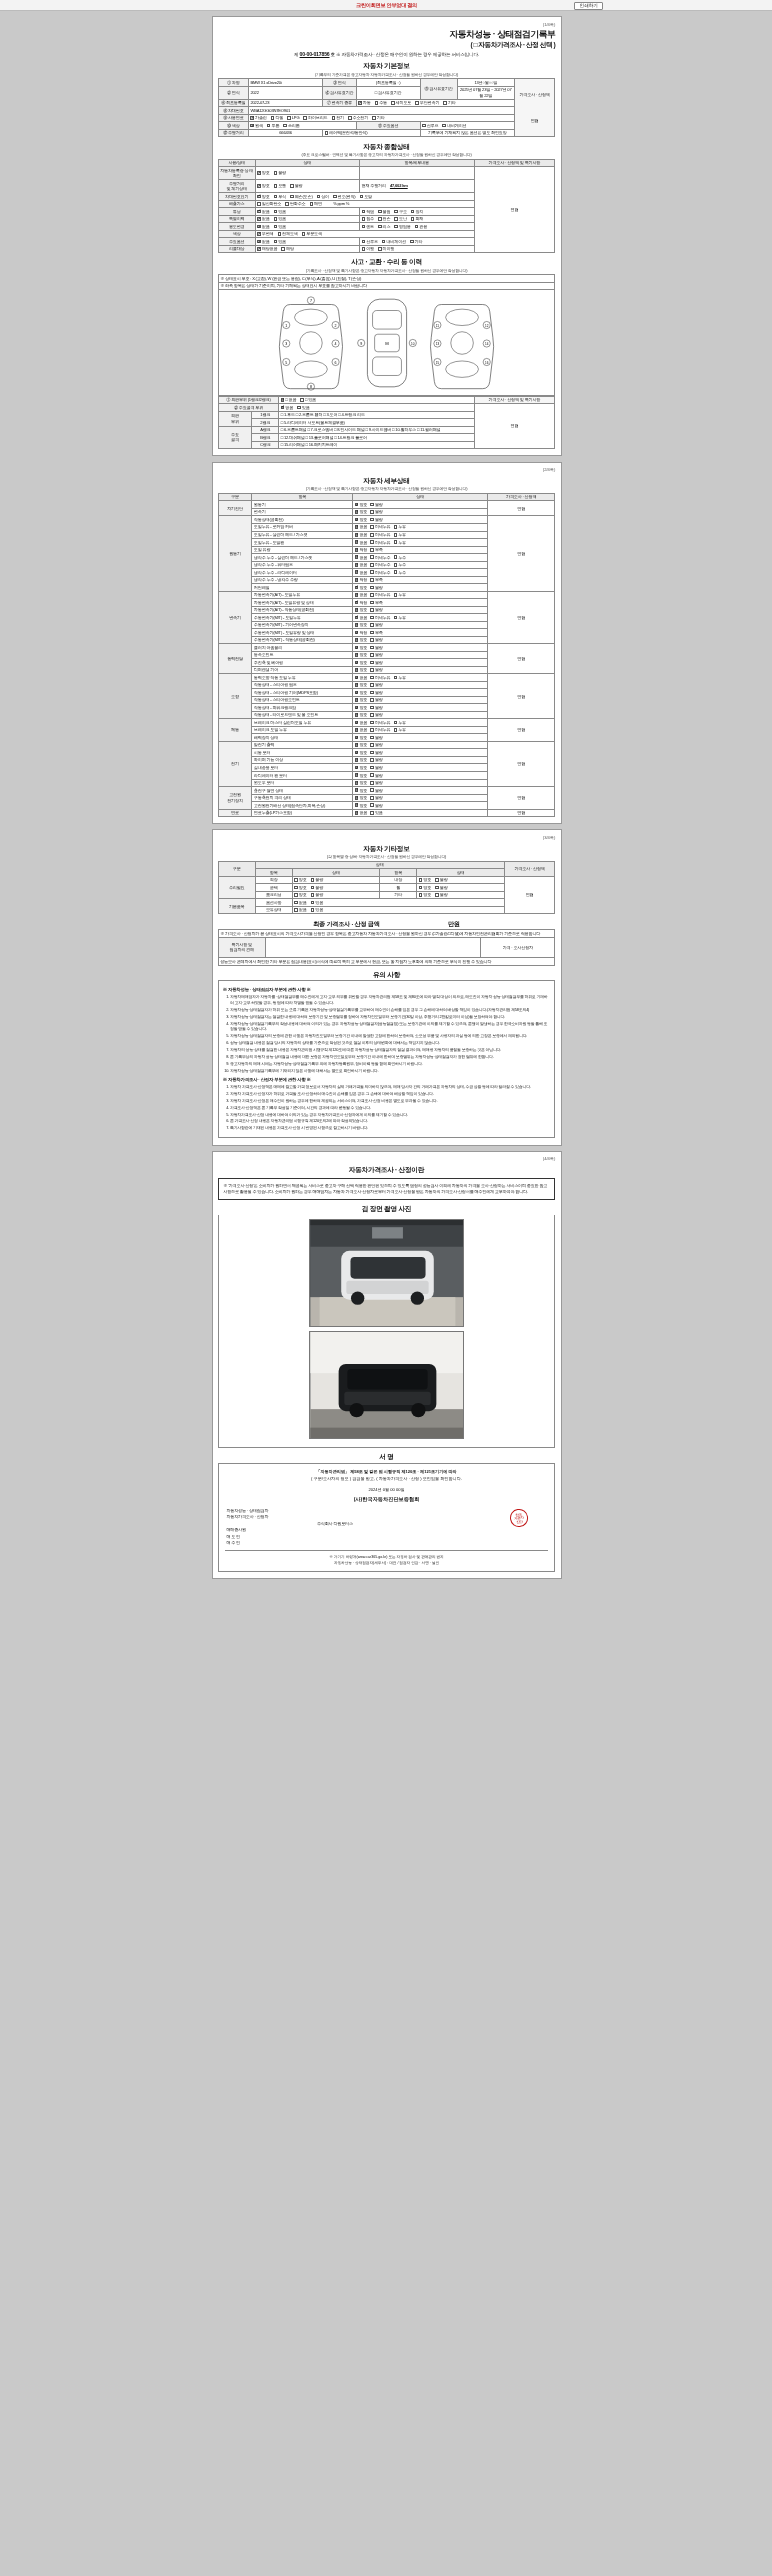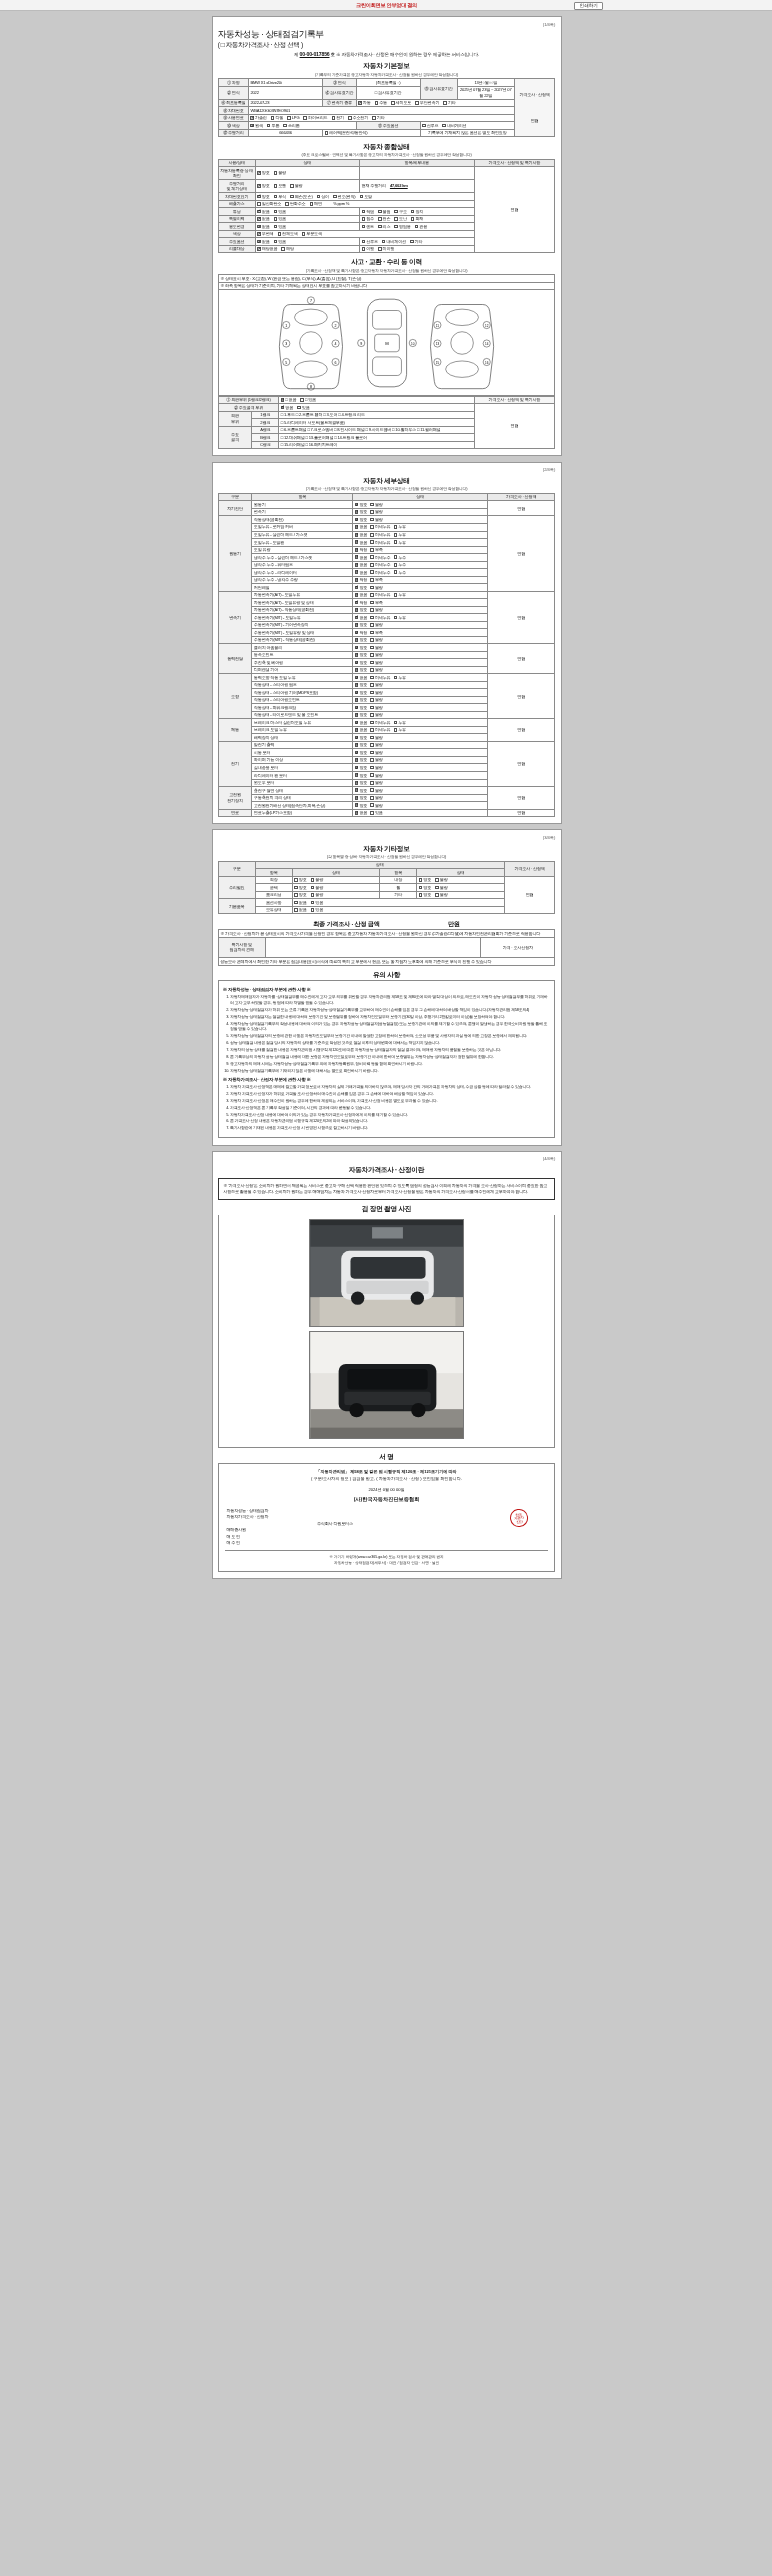--- a/index.html
+++ b/index.html
@@ -28,23 +28,23 @@
   .page {
     width:350px;
     margin:5.2px auto;
     background:#fff;
     border:0.5px solid #999;
     padding:4.1px 5.2px 6.2px 5.2px;
     position:relative;
   }
   .pagenum { text-align:right; font-size:4.1px; color:#555; margin-bottom:1px; }
   .bigtitle {
-    text-align:left;
+    text-align:right;
     font-size:8.8px;
-    font-weight:normal;
+    font-weight:bold;
     letter-spacing:-0.5px;
     line-height:1.45;
     margin:1px 0 1px 0;
   }
   .bigtitle .sub { font-size:6.7px; display:block; }
   .docno { text-align:center; font-size:4.6px; margin:1px 0 4.1px 0; letter-spacing:-0.2px; }
   .docno b { font-size:5.2px; }
 
   .secthead {
     text-align:center;

